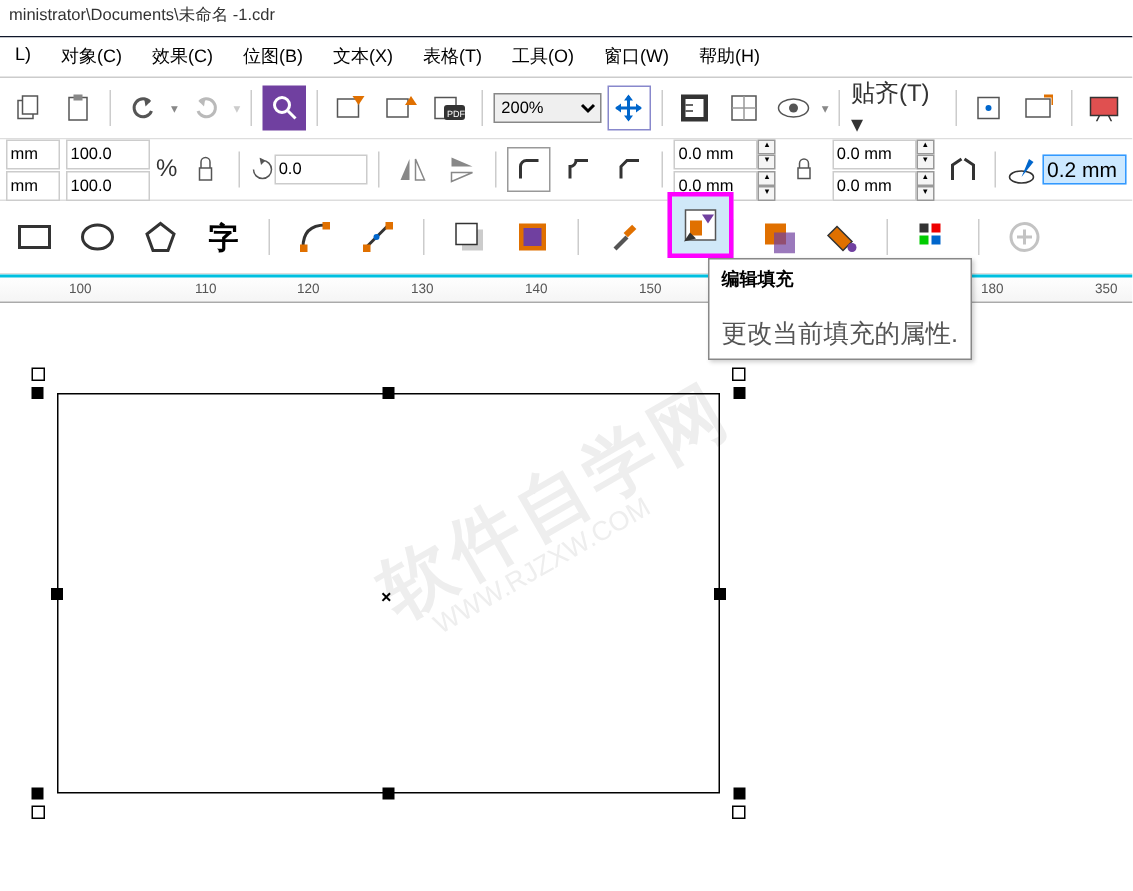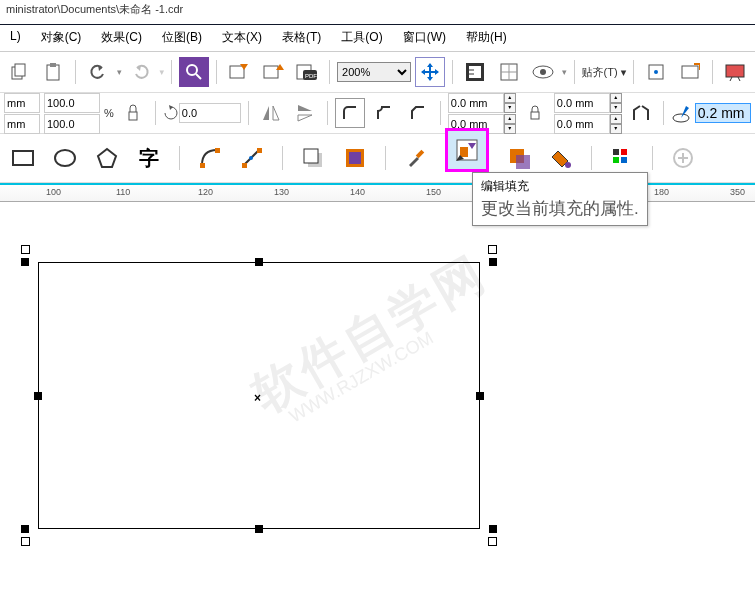--- a/index.html
+++ b/index.html
@@ -20,26 +20,26 @@
 .canvas-area{position:relative;height:420px;background:#fff}
 .sel-rect{position:absolute;left:38px;top:60px;width:440px;height:265px;border:1px solid #000}
 .handle{position:absolute;width:8px;height:8px;background:#000}
 .ht{top:-5px}.hb{bottom:-5px}.hm{left:50%;margin-left:-4px}.hmv{top:50%;margin-top:-4px}
 .hc{left:-18px}.hcr{right:-18px}.hct{top:-18px}.hcb{bottom:-18px}
 .corner{width:7px;height:7px;background:#fff;border:1px solid #000}
 .center-x{position:absolute;left:50%;top:50%;margin:-5px 0 0 -5px;font-size:12px;font-weight:bold}
 .watermark{position:absolute;left:240px;top:100px;font-size:48px;color:#eee;transform:rotate(-30deg);pointer-events:none;font-weight:bold;letter-spacing:4px}
 .watermark2{position:absolute;left:280px;top:165px;font-size:18px;color:#eee;transform:rotate(-30deg);pointer-events:none}
 .tooltip{position:absolute;left:472px;top:172px;background:#fff;border:1px solid #888;padding:5px 8px;box-shadow:1px 1px 3px rgba(0,0,0,.2);font-size:12px;z-index:10}
-.tooltip .tt-title{font-weight:normal;margin-bottom:2px}
+.tooltip .tt-title{font-weight:bold;margin-bottom:16px}
 .tooltip .tt-desc{color:#555;font-size:17px}
 .highlight-btn{position:absolute;left:445px;top:128px;width:38px;height:38px;border:3px solid #ff00ff;background:#d0e8f8;display:flex;align-items:center;justify-content:center;z-index:5}
 .outline-input{width:50px;height:16px;font-size:14px;border:1px solid #3399ff;background:#cce8ff;padding:1px 2px}
 svg{display:block}
-.small-label{font-size:11px;color:#333}
+.small-label{font-size:16px;color:#333}
 .spin{width:12px;display:flex;flex-direction:column}
 .spin div{height:8px;border:1px solid #999;font-size:6px;text-align:center;line-height:6px;background:#f5f5f5}
 .combo{display:flex;align-items:center}
 </style>
 </head>
 <body>
 
 <div class="titlebar">ministrator\Documents\未命名 -1.cdr</div>
 
 <div class="menubar">
@@ -375,21 +375,21 @@
 </div>
 
 <div class="tooltip">
 <div class="tt-title">编辑填充</div>
 <div class="tt-desc">更改当前填充的属性.</div>
 </div>
 
 <div class="ruler-h">
 <div class="ruler-line"></div>
 <span class="tick" style="left:46px">100</span>
-<span class="tick" style="left:116px">110</span>
+<span class="tick" style="left:130px">110</span>
 <span class="tick" style="left:198px">120</span>
 <span class="tick" style="left:274px">130</span>
 <span class="tick" style="left:350px">140</span>
 <span class="tick" style="left:426px">150</span>
 <span class="tick" style="left:654px">180</span>
 <span class="tick" style="left:730px">350</span>
 </div>
 
 <div class="canvas-area">
 <div class="watermark">软件自学网</div>

